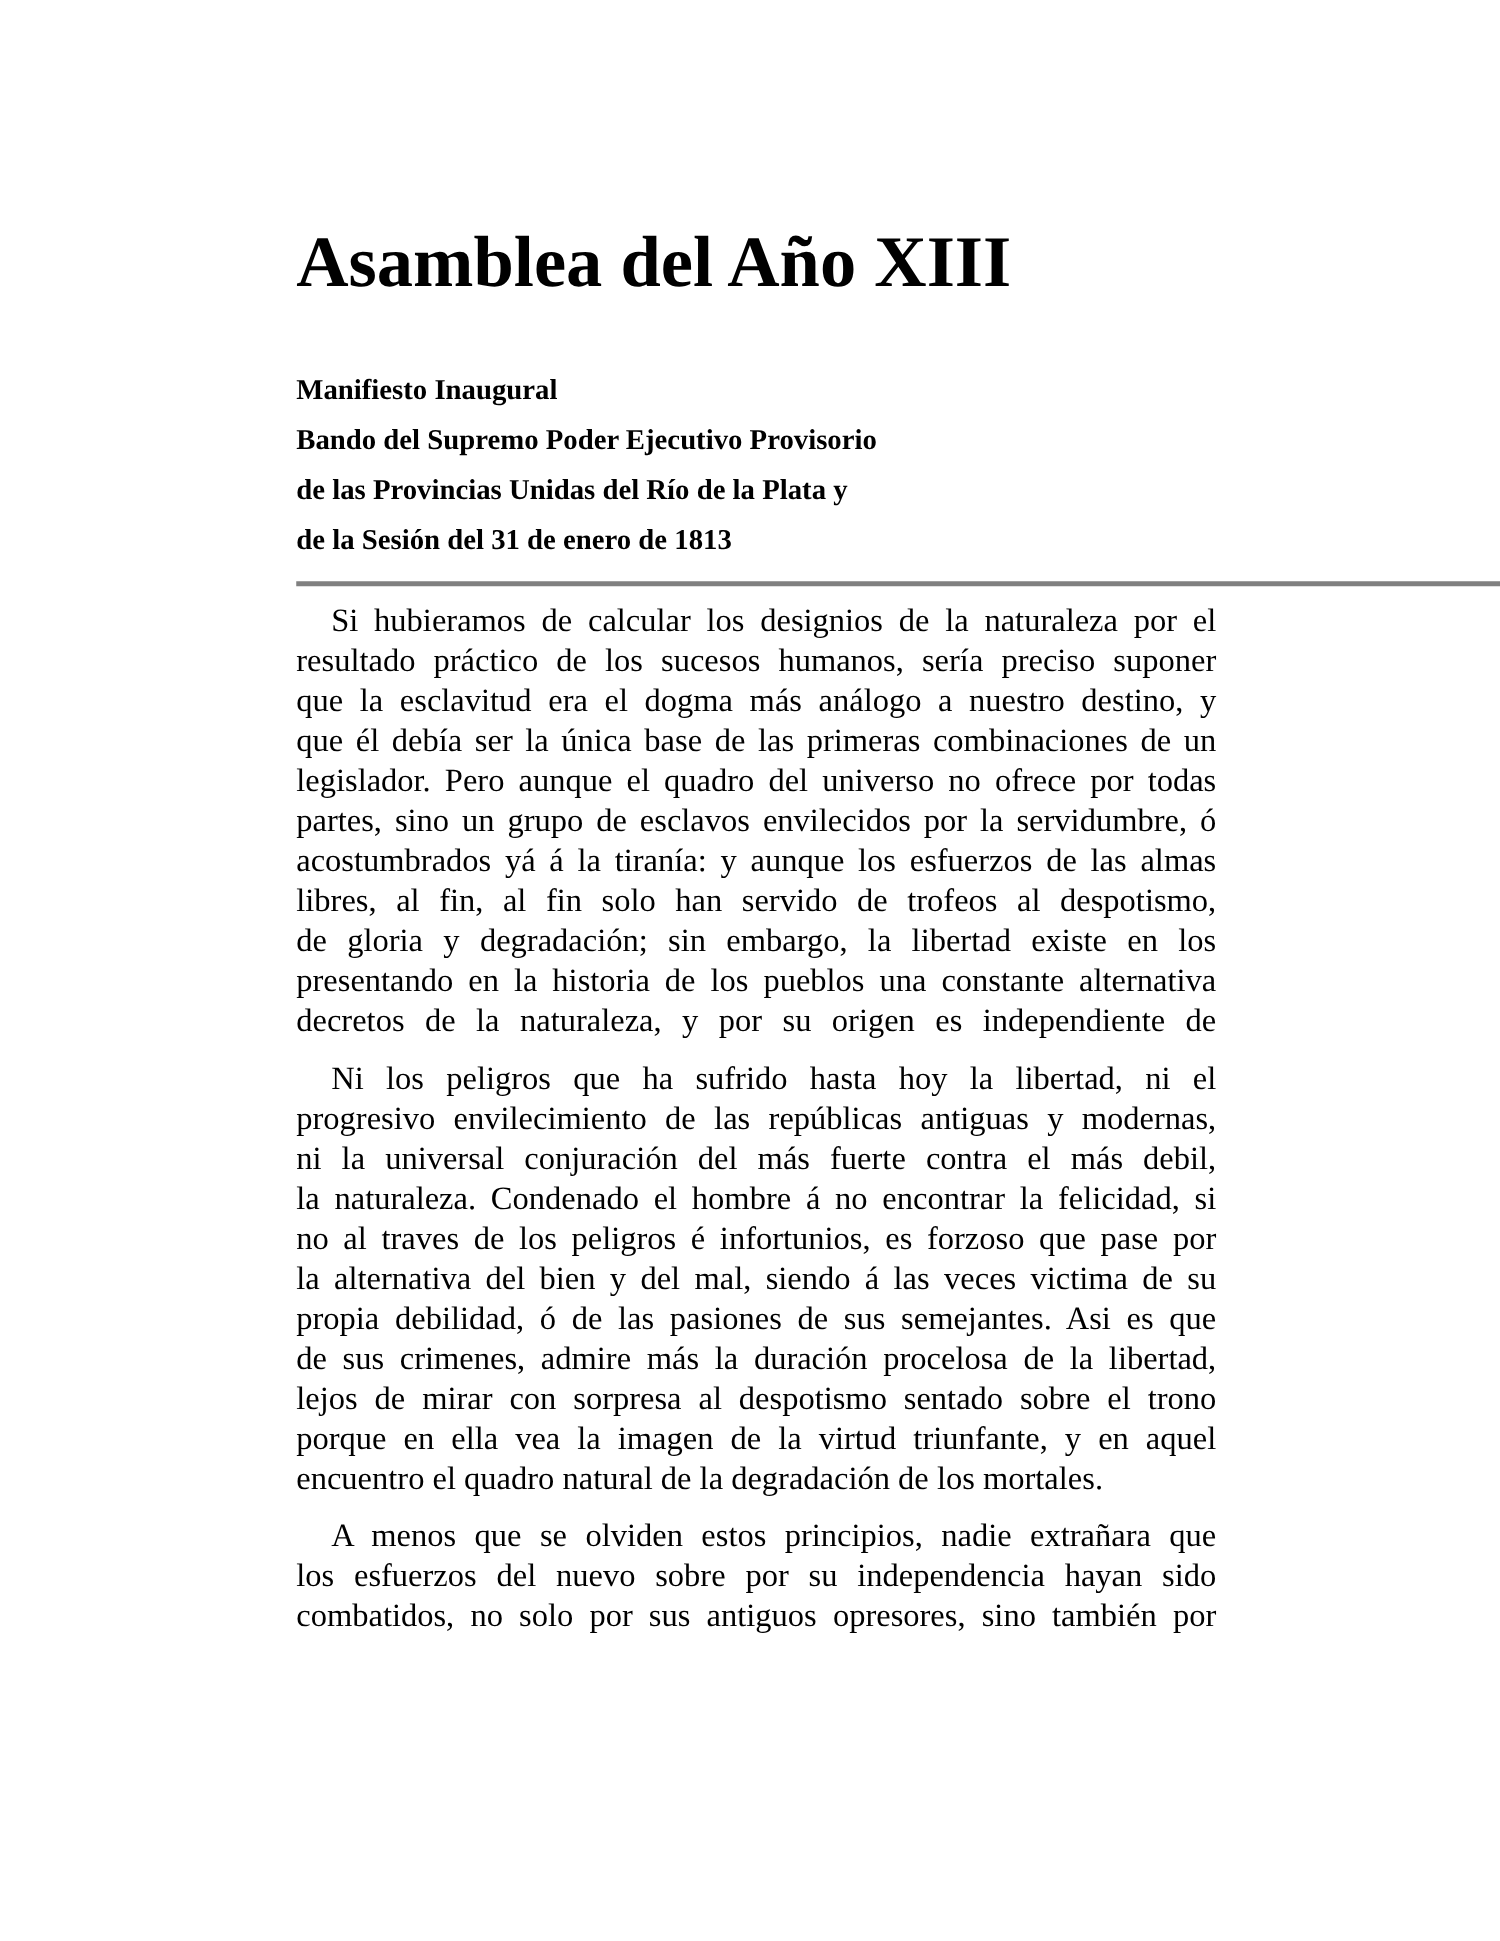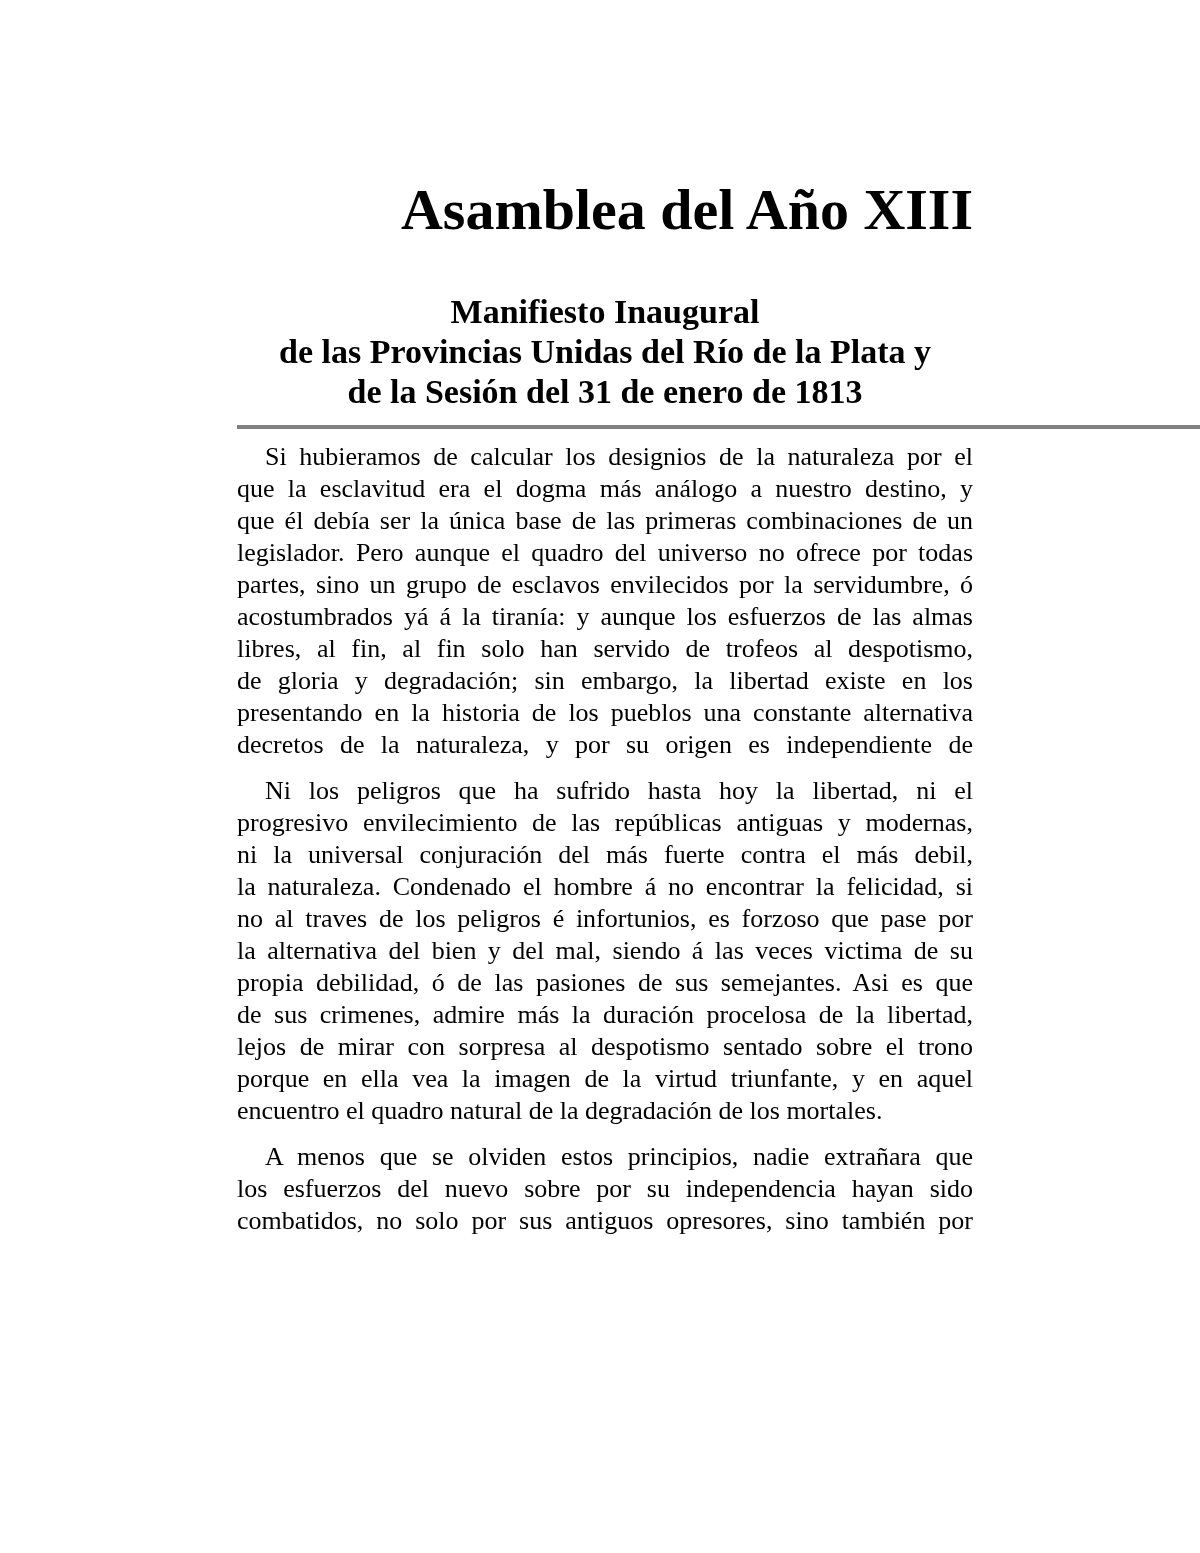--- a/index.html
+++ b/index.html
@@ -11,31 +11,31 @@
     font-family: "Liberation Serif", "DejaVu Serif", serif;
     overflow: hidden;
   }
   .page { width: 1200px; height: 1553px; position: relative; }
   .content { margin-left: 237px; width: 736px; }
 
   h1.doc-title {
     font-size: 58px;
     line-height: 69px;
     font-weight: bold;
-    text-align: right;
+    text-align: left;
     margin: 175px 0 0 0;
     letter-spacing: 0;
   }
 
   .subtitle {
     margin-top: 48px;
-    font-size: 34px;
+    font-size: 23px;
     line-height: 40px;
     font-weight: bold;
-    text-align: center;
+    text-align: left;
   }
 
   .rule {
     height: 4px;
     background: #808080;
     margin: 13px 0 0 237px; 
   }
 
   .body-text {
     margin-top: 10px;
@@ -55,30 +55,32 @@
 </head>
 <body style="background: rgb(255, 255, 255); color: rgb(0, 0, 0);">
 
 <div class="page">
 
   <div class="content">
     <h1 class="doc-title">Asamblea del Año XIII</h1>
 
     <div class="subtitle">
       <div>Manifiesto Inaugural</div>
+      <div>Bando del Supremo Poder Ejecutivo Provisorio</div>
       <div>de las Provincias Unidas del Río de la Plata y</div>
       <div>de la Sesión del 31 de enero de 1813</div>
     </div>
   </div>
 
   <div class="rule" style="background: rgb(128, 128, 128);"></div>
 
   <div class="content body-text" id="paragraphs">
       <div class="paragraph">
         <div class="line first">Si hubieramos de calcular los designios de la naturaleza por el</div>
+        <div class="line">resultado práctico de los sucesos humanos, sería preciso suponer</div>
         <div class="line">que la esclavitud era el dogma más análogo a nuestro destino, y</div>
         <div class="line">que él debía ser la única base de las primeras combinaciones de un</div>
         <div class="line">legislador. Pero aunque el quadro del universo no ofrece por todas</div>
         <div class="line">partes, sino un grupo de esclavos envilecidos por la servidumbre, ó</div>
         <div class="line">acostumbrados yá á la tiranía: y aunque los esfuerzos de las almas</div>
         <div class="line">libres, al fin, al fin solo han servido de trofeos al despotismo,</div>
         <div class="line">de gloria y degradación; sin embargo, la libertad existe en los</div>
         <div class="line">presentando en la historia de los pueblos una constante alternativa</div>
         <div class="line">decretos de la naturaleza, y por su origen es independiente de</div>
       </div>

